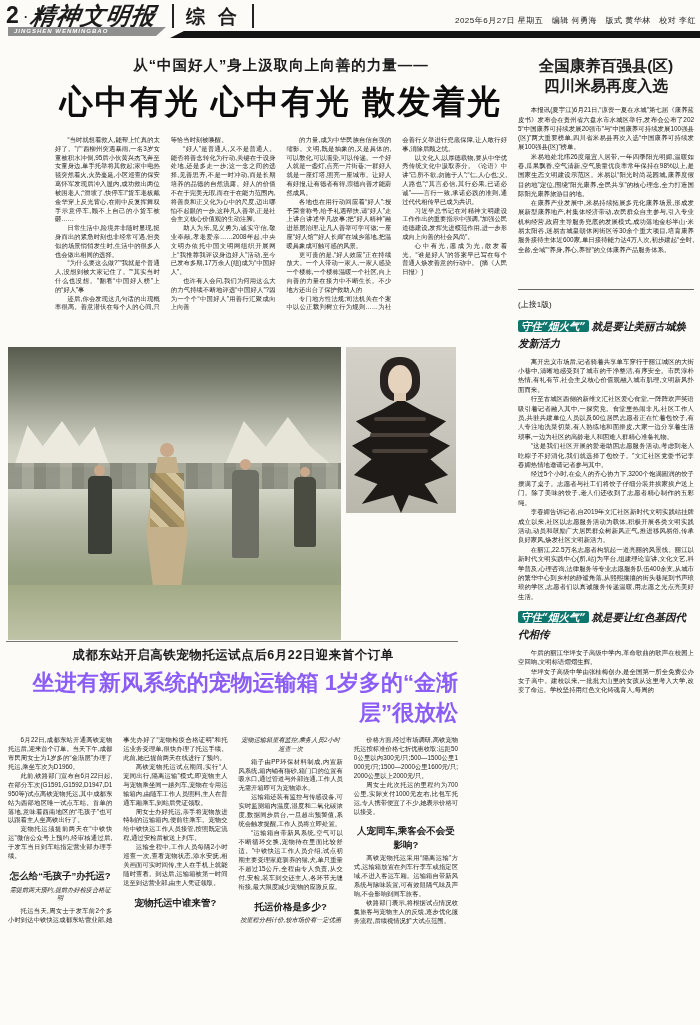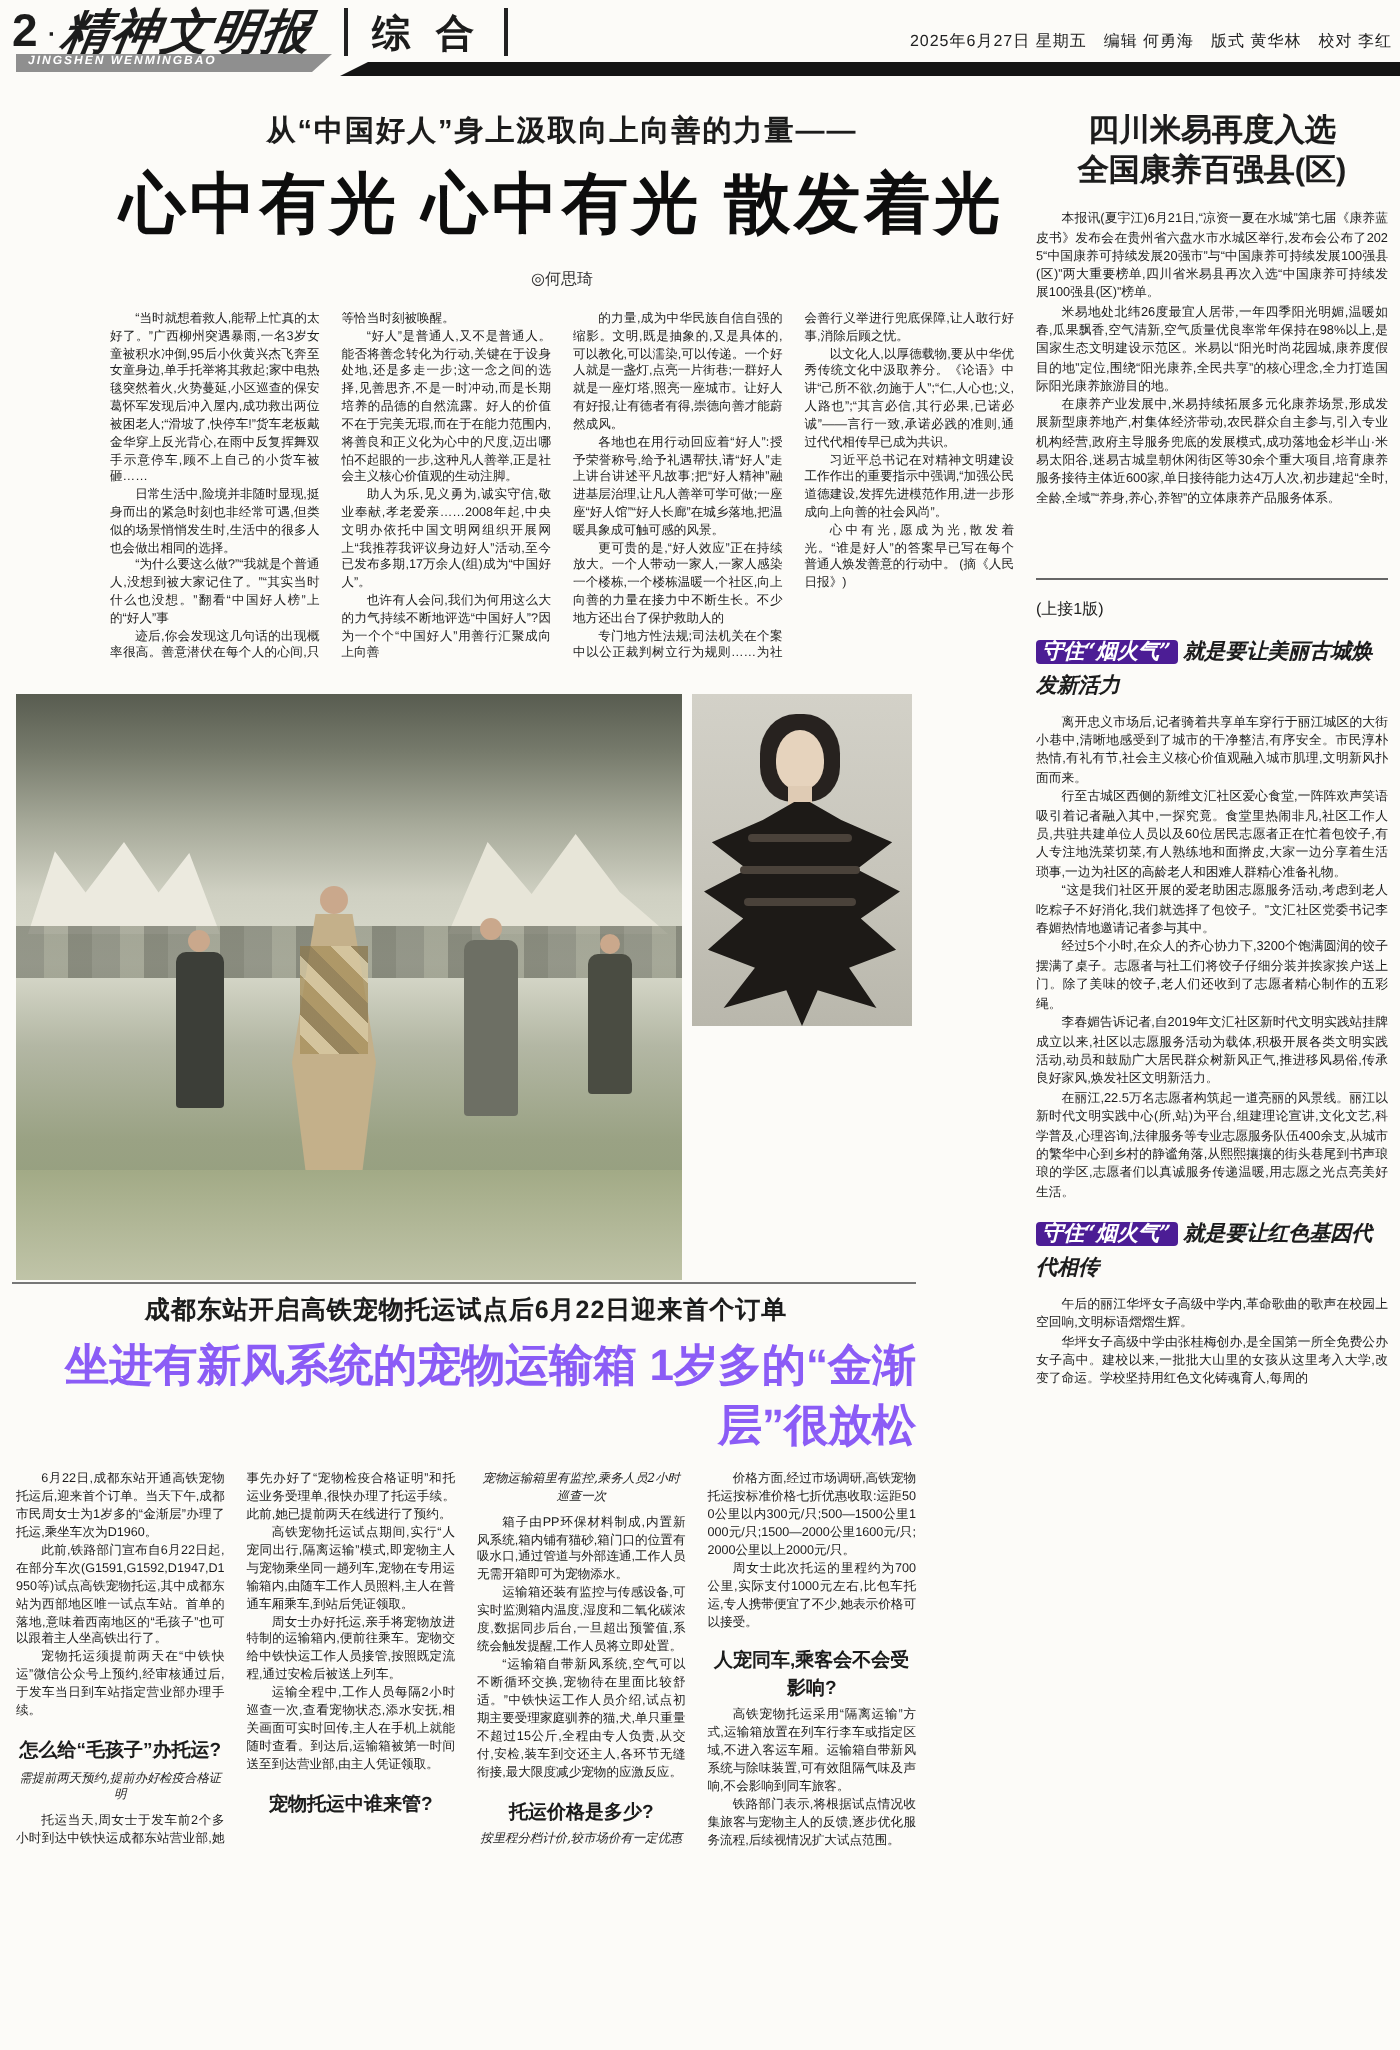--- a/index.html
+++ b/index.html
@@ -33,21 +33,21 @@
       margin:0;text-indent:2em;word-break:break-all;}
   
   .right-art{position:absolute;left:518px;top:56px;width:176px;}
   .r-head{font-size:15.5px;font-weight:900;text-align:center;line-height:1.3;}
   .r-body{margin-top:9px;font-size:6.4px;line-height:1.45;text-align:justify;height:182px;overflow:hidden;}
   .r-divider{position:absolute;left:518px;top:289px;width:176px;border-top:1px solid #666;}
   .continued{position:absolute;left:518px;top:297px;width:176px;height:722px;overflow:hidden;}
   .cont-from{font-size:8px;margin:2px 0 8px;}
   .sec-head{font-size:10.5px;font-weight:bold;font-style:italic;line-height:1.6;
       margin:8px 0 5px;font-family:"DejaVu Serif",serif;}
-  .sec-tag{background:#4c1d95;color:#ffffff;padding:0 3px;border-radius:2px;margin-right:3px;}
+  .sec-tag{background:#0f766e;color:#ffffff;padding:0 3px;border-radius:2px;margin-right:3px;}
   .cont-body{font-size:6.4px;line-height:1.47;text-align:justify;}
   
   .photo-main{position:absolute;left:8px;top:347px;width:333px;height:293px;overflow:hidden;
       background:linear-gradient(180deg,#585c50 0%,#777b6c 10%,#a6a999 22%,#cfd0c2 34%,
       #dadbcd 46%,#b3b7a4 60%,#9aa284 76%,#8e9a76 100%);}
   .ph{position:absolute;}
   .tent1{left:6px;top:74px;width:96px;height:46px;background:#eceadf;
       clip-path:polygon(0 100%,14% 10%,30% 55%,50% 0,68% 55%,84% 12%,100% 100%);}
   .tent2{left:216px;top:70px;width:110px;height:50px;background:#e7e5d8;
       clip-path:polygon(0 100%,18% 8%,38% 60%,58% 0,78% 58%,100% 100%);}
@@ -111,43 +111,42 @@
     <div class="mast-vline1"></div>
     <div class="section-name">综合</div>
     <div class="mast-vline2"></div>
     <div class="black-bar"></div>
     <div class="dateline">2025年6月27日 星期五　编辑 何勇海　版式 黄华林　校对 李红</div>
   </div>
 
   <div class="main-art">
     <div class="kicker">从“中国好人”身上汲取向上向善的力量——</div>
     <div class="headline1">心中有光  心中有光  散发着光</div>
-    <div class="byline">◎何思琦</div>
     <div class="main-cols">
       <p>“当时就想着救人,能帮上忙真的太好了。”广西柳州突遇暴雨,一名3岁女童被积水冲倒,95后小伙黄兴杰飞奔至女童身边,单手托举将其救起;家中电热毯突然着火,火势蔓延,小区巡查的保安葛怀军发现后冲入屋内,成功救出两位被困老人;“滑坡了,快停车!”货车老板戴金华穿上反光背心,在雨中反复挥舞双手示意停车,顾不上自己的小货车被砸……</p>
       <p>日常生活中,险境并非随时显现,挺身而出的紧急时刻也非经常可遇,但类似的场景悄悄发生时,生活中的很多人也会做出相同的选择。</p>
       <p>“为什么要这么做?”“我就是个普通人,没想到被大家记住了。”“其实当时什么也没想。”翻看“中国好人榜”上的“好人”事</p>
       <p>迹后,你会发现这几句话的出现概率很高。善意潜伏在每个人的心间,只等恰当时刻被唤醒。</p>
       <p>“好人”是普通人,又不是普通人。能否将善念转化为行动,关键在于设身处地,还是多走一步;这一念之间的选择,见善思齐,不是一时冲动,而是长期培养的品德的自然流露。好人的价值不在于完美无瑕,而在于在能力范围内,将善良和正义化为心中的尺度,迈出哪怕不起眼的一步,这种凡人善举,正是社会主义核心价值观的生动注脚。</p>
       <p>助人为乐,见义勇为,诚实守信,敬业奉献,孝老爱亲……2008年起,中央文明办依托中国文明网组织开展网上“我推荐我评议身边好人”活动,至今已发布多期,17万余人(组)成为“中国好人”。</p>
       <p>也许有人会问,我们为何用这么大的力气持续不断地评选“中国好人”?因为一个个“中国好人”用善行汇聚成向上向善</p>
       <p>的力量,成为中华民族自信自强的缩影。文明,既是抽象的,又是具体的,可以教化,可以濡染,可以传递。一个好人就是一盏灯,点亮一片街巷;一群好人就是一座灯塔,照亮一座城市。让好人有好报,让有德者有得,崇德向善才能蔚然成风。</p>
       <p>各地也在用行动回应着“好人”:授予荣誉称号,给予礼遇帮扶,请“好人”走上讲台讲述平凡故事;把“好人精神”融进基层治理,让凡人善举可学可做;一座座“好人馆”“好人长廊”在城乡落地,把温暖具象成可触可感的风景。</p>
       <p>更可贵的是,“好人效应”正在持续放大。一个人带动一家人,一家人感染一个楼栋,一个楼栋温暖一个社区,向上向善的力量在接力中不断生长。不少地方还出台了保护救助人的</p>
       <p>专门地方性法规;司法机关在个案中以公正裁判树立行为规则……为社会善行义举进行兜底保障,让人敢行好事,消除后顾之忧。</p>
       <p>以文化人,以厚德载物,要从中华优秀传统文化中汲取养分。《论语》中讲“己所不欲,勿施于人”;“仁,人心也;义,人路也”;“其言必信,其行必果,已诺必诚”——言行一致,承诺必践的准则,通过代代相传早已成为共识。</p>
       <p>习近平总书记在对精神文明建设工作作出的重要指示中强调,“加强公民道德建设,发挥先进模范作用,进一步形成向上向善的社会风尚”。</p>
       <p>心中有光,愿成为光,散发着光。“谁是好人”的答案早已写在每个普通人焕发善意的行动中。 (摘《人民日报》)</p>
     </div>
   </div>
 
   <div class="right-art">
     <div class="r-head">
+      <div>全国康养百强县(区)</div>
       <div>四川米易再度入选</div>
-      <div>全国康养百强县(区)</div>
     </div>
     <div class="r-body">
       <p>本报讯(夏宇江)6月21日,“凉资一夏在水城”第七届《康养蓝皮书》发布会在贵州省六盘水市水城区举行,发布会公布了2025“中国康养可持续发展20强市”与“中国康养可持续发展100强县(区)”两大重要榜单,四川省米易县再次入选“中国康养可持续发展100强县(区)”榜单。</p>
       <p>米易地处北纬26度最宜人居带,一年四季阳光明媚,温暖如春,瓜果飘香,空气清新,空气质量优良率常年保持在98%以上,是国家生态文明建设示范区。米易以“阳光时尚花园城,康养度假目的地”定位,围绕“阳光康养,全民共享”的核心理念,全力打造国际阳光康养旅游目的地。</p>
       <p>在康养产业发展中,米易持续拓展多元化康养场景,形成发展新型康养地产,村集体经济带动,农民群众自主参与,引入专业机构经营,政府主导服务兜底的发展模式,成功落地金杉半山·米易太阳谷,迷易古城皇朝休闲街区等30余个重大项目,培育康养服务接待主体近600家,单日接待能力达4万人次,初步建起“全时,全龄,全域”“养身,养心,养智”的立体康养产品服务体系。</p>
     </div>
   </div>
   <div class="r-divider"></div>
 
   <div class="continued">

